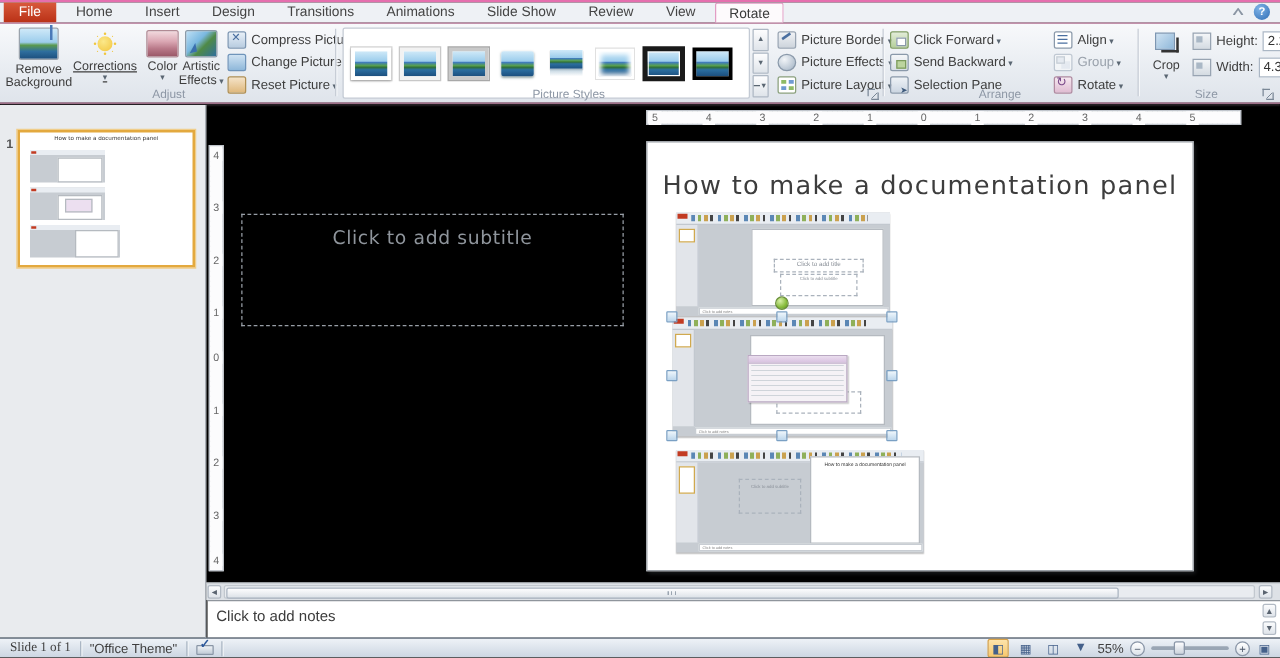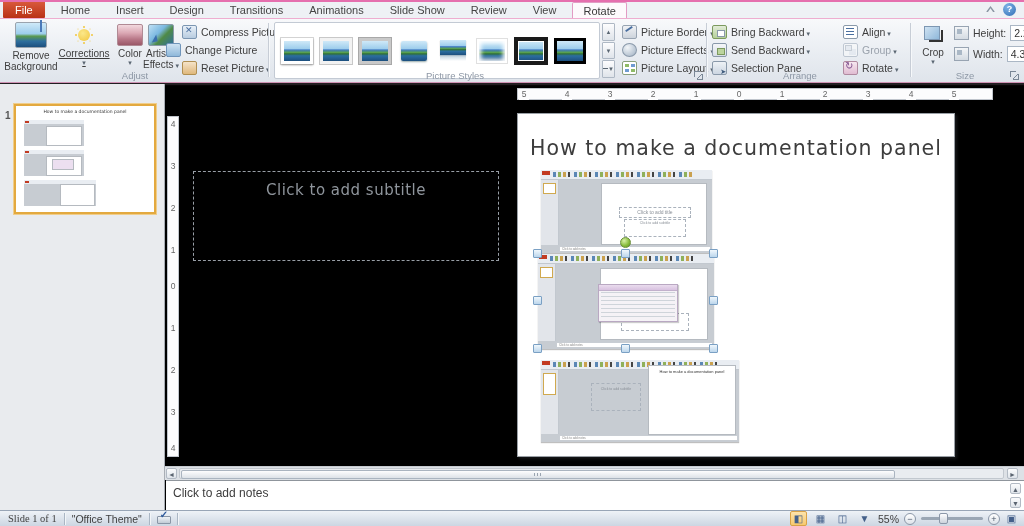--- a/index.html
+++ b/index.html
@@ -220,21 +220,21 @@
     </div>
     <div class="bigbtn" style="left:143px;width:36px;">
       <span class="ico ico-art"></span>
       <span>Artistic</span>
       <span class="dd">Effects</span>
     </div>
     <div class="smbtn" style="left:182px;top:5px;">
       <span class="ico16 i-compress"></span>
       <span>Compress Pictures</span>
     </div>
-    <div class="smbtn" style="left:166px;top:23px;">
+    <div class="smbtn" style="left:182px;top:23px;">
       <span class="ico16 i-change"></span>
       <span>Change Picture</span>
     </div>
     <div class="smbtn" style="left:182px;top:41px;">
       <span class="ico16 i-reset"></span>
       <span class="dd">Reset Picture</span>
     </div>
     <div class="glabel" style="left:80px;width:110px;">Adjust</div>
     <div class="gsep" style="left:268px;"></div>
 
@@ -280,21 +280,21 @@
     <div class="smbtn" style="left:622px;top:41px;">
       <span class="ico16 i-layout"></span>
       <span class="dd">Picture Layout</span>
     </div>
     <div class="glabel" style="left:390px;width:130px;">Picture Styles</div>
     <div class="launcher" style="left:694px;bottom:2px;"></div>
     <div class="gsep" style="left:706px;"></div>
 
     <div class="smbtn" style="left:712px;top:5px;">
       <span class="ico16 i-fwd"></span>
-      <span class="dd">Bring Backward</span>
+      <span class="dd">Click Forward</span>
     </div>
     <div class="smbtn" style="left:712px;top:23px;">
       <span class="ico16 i-back"></span>
       <span class="dd">Send Backward</span>
     </div>
     <div class="smbtn" style="left:712px;top:41px;">
       <span class="ico16 i-selpane"></span>
       <span>Selection Pane</span>
     </div>
     <div class="smbtn" style="left:843px;top:5px;">

